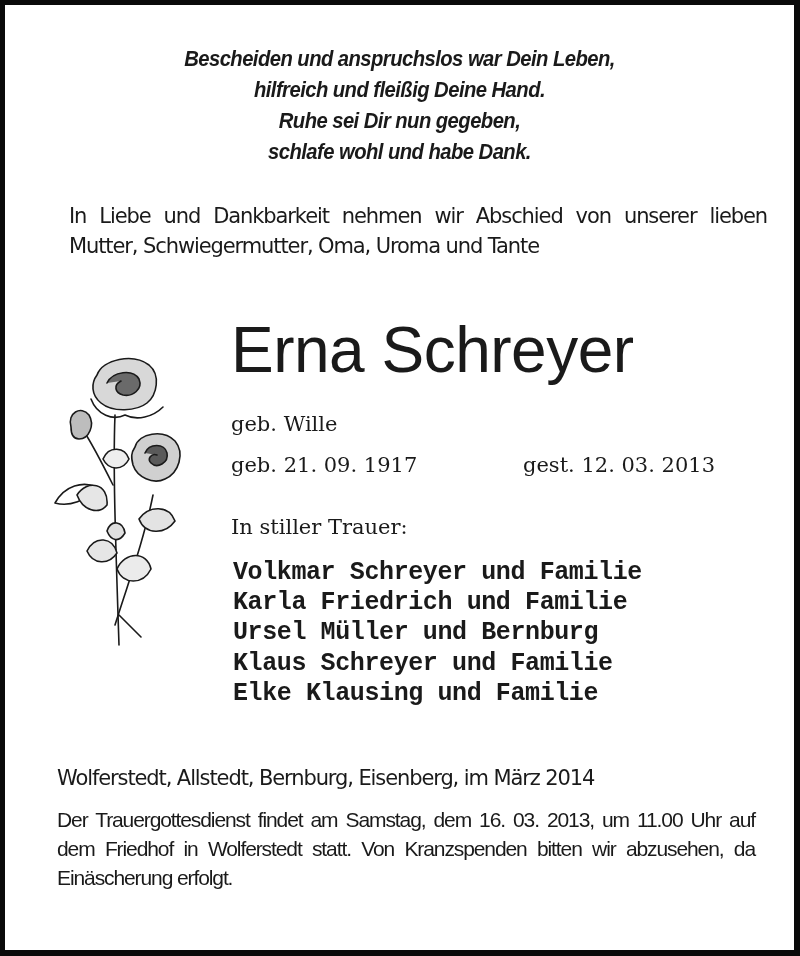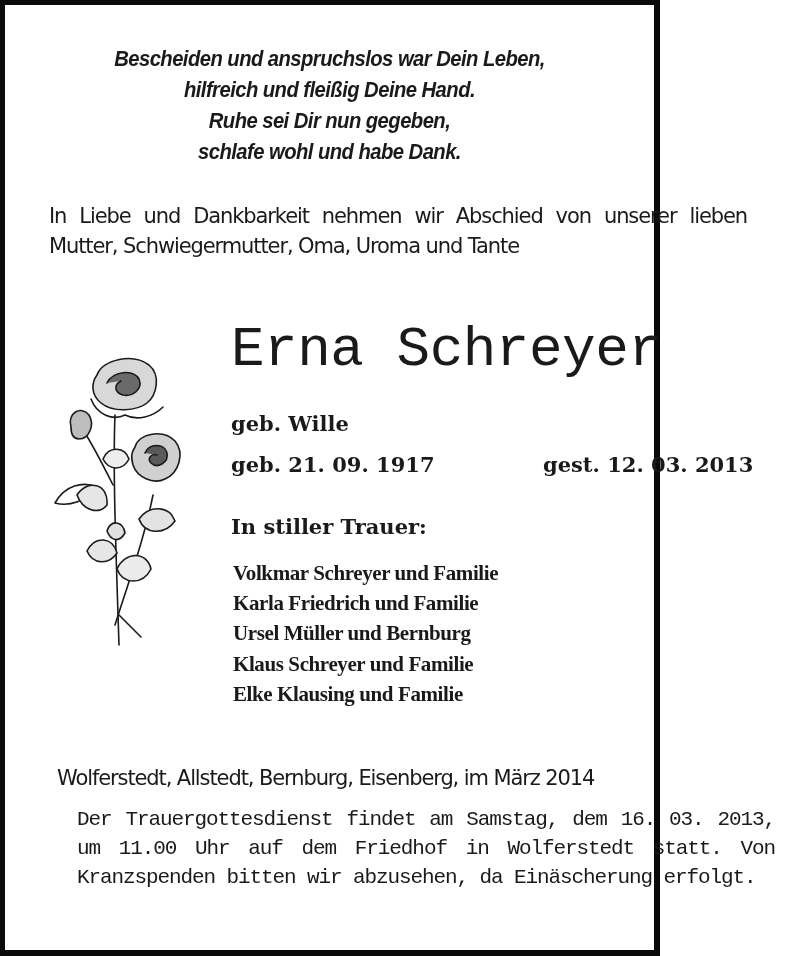--- a/index.html
+++ b/index.html
@@ -1,87 +1,85 @@
 <!DOCTYPE html>
 <html><head>
 <meta charset="utf-8">
 <style>
   html, body { margin: 0; padding: 0; background: #ffffff; }
   body { width: 800px; height: 956px; overflow: hidden; }
   .card {
     position: absolute; left: 0; top: 0;
-    width: 660px; height: 956px;
+    width: 800px; height: 956px;
     box-sizing: border-box;
     border-top: 5px solid #0a0a0a;
     border-left: 5px solid #0a0a0a;
     border-right: 6px solid #0a0a0a;
     border-bottom: 6px solid #0a0a0a;
     background: #ffffff;
     color: #1a1a1a;
   }
   .poem {
     position: absolute; left: 0; right: 0; top: 38px;
     text-align: center;
     font-family: "Liberation Sans", sans-serif;
     font-style: italic; font-weight: bold;
     font-size: 22px; line-height: 31px;
     letter-spacing: -0.6px;
     transform: scaleX(0.92);
   }
   .poem div { white-space: nowrap; }
   .intro {
-    position: absolute; left: 44px; width: 698px; top: 196px;
+    position: absolute; left: 64px; width: 698px; top: 196px;
     font-family: "DejaVu Sans", sans-serif;
     font-size: 21px; line-height: 30px;
     text-align: justify;
     letter-spacing: -1.1px;
   }
   .name {
     position: absolute; left: 226px; top: 312px;
-    font-family: Liberation Mono, monospace;
+    font-family: Liberation Sans, sans-serif;
     font-weight: 300;
-    font-size: 56px; line-height: 66px;
+    font-size: 64px; line-height: 66px;
     letter-spacing: -0.5px;
     white-space: nowrap;
     text-align: center;
   }
   .maiden, .dates, .mourning-label {
     position: absolute; left: 226px;
     font-family: "DejaVu Serif", serif;
     font-size: 21px; line-height: 28px;
     white-space: nowrap;
-    font-weight: bold;
   }
   .maiden { top: 405px; }
   .dates { top: 446px; width: 520px; }
   .dates .born { position: absolute; left: 0; }
-  .dates .died { position: absolute; left: 312px; text-align: center; }
+  .dates .died { position: absolute; left: 292px; text-align: center; }
   .mourning-label { top: 508px; text-align: right; }
   .mourners {
     position: absolute; left: 228px; top: 553px;
-    font-family: Liberation Serif, serif;
+    font-family: Liberation Mono, monospace;
     font-weight: bold;
-    font-size: 21px; line-height: 30.2px;
+    font-size: 25px; line-height: 30.2px;
     letter-spacing: -0.4px;
     white-space: nowrap;
   }
   .place-date {
     position: absolute; left: 52px; top: 758px;
     font-family: "DejaVu Sans", sans-serif;
     font-size: 21px; line-height: 30px;
     letter-spacing: -1.1px;
     white-space: nowrap;
   }
   .service {
     position: absolute; left: 52px; width: 698px; top: 800px;
-    font-family: Liberation Mono, monospace;
+    font-family: Liberation Sans, sans-serif;
     font-size: 21px; line-height: 29px;
     text-align: justify;
     letter-spacing: -1.1px;
-    margin-left: 20px;
   }
   .rose {
     position: absolute; left: 48px; top: 350px;
     width: 136px; height: 292px;
   }
 </style>
 </head>
 <body>
 
 <div class="card">

